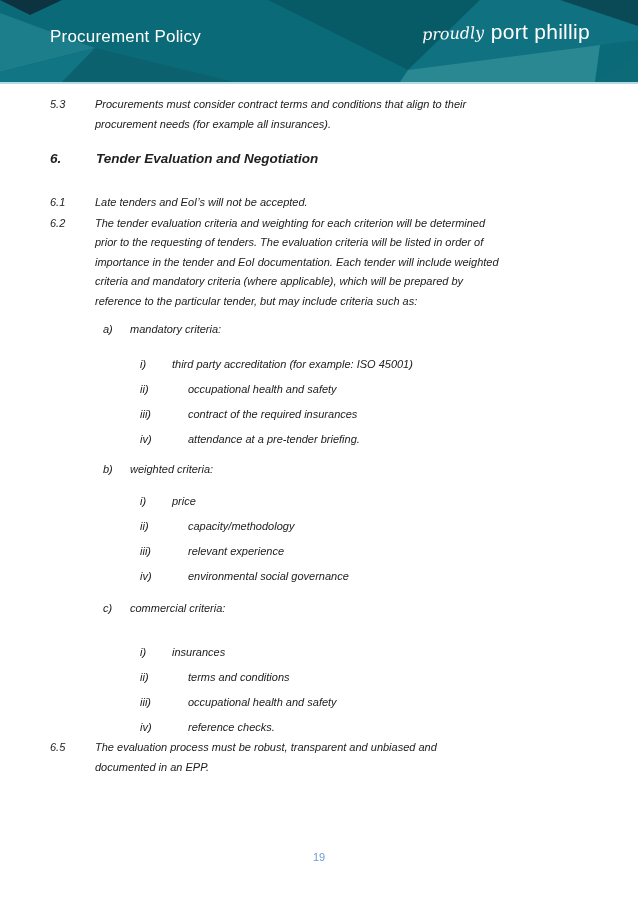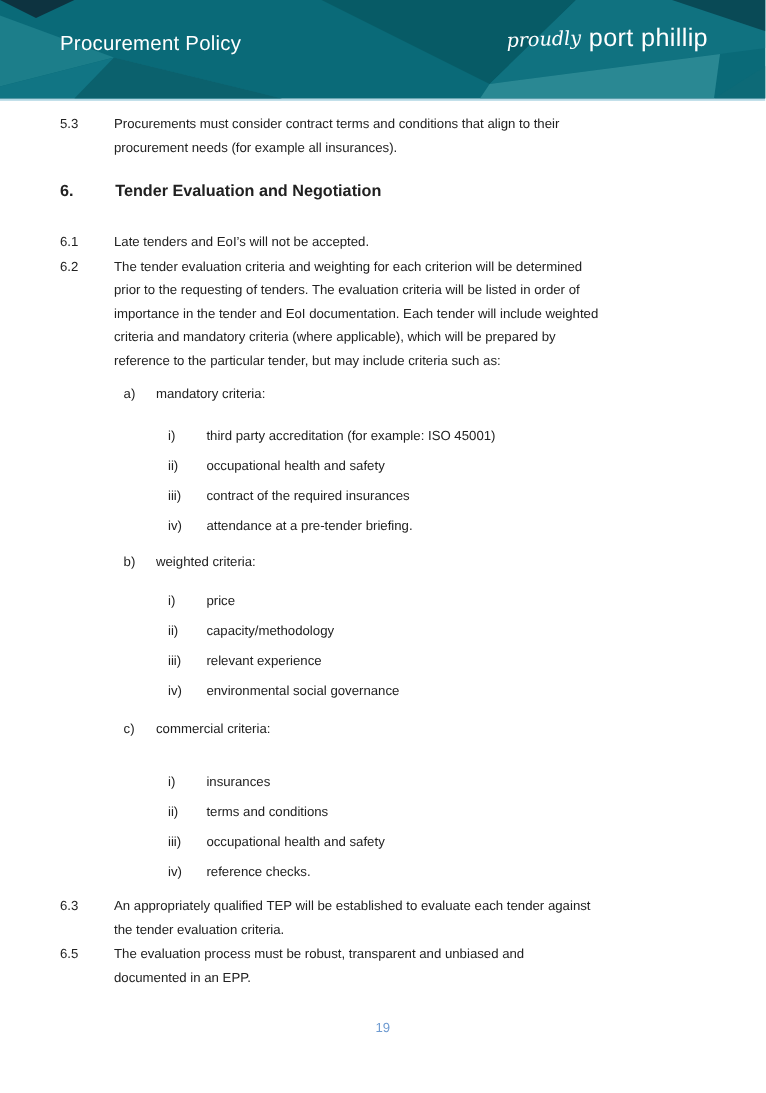--- a/index.html
+++ b/index.html
@@ -50,41 +50,42 @@
     font-size: 21px;
     letter-spacing: 0.3px;
   }
   .accent-line { height: 2px; background: #b5d9e5; }
 
   
   .content {
     padding: 11px 46px 0 50px;
     font-size: 11px;
     line-height: 19.5px;
+    font-style: italic;
   }
   .row { display: flex; align-items: flex-start; }
   .row .num { flex: 0 0 45px; }
   .row .text { flex: 1; white-space: pre-line; }
 
   .row-heading {
     font-weight: bold;
     font-size: 13.5px;
     line-height: 20px;
     margin-top: 15px;
   }
   .row-heading .num { flex: 0 0 46px; }
 
   .row-alpha { margin-left: 53px; }
   .row-alpha .num { flex: 0 0 27px; }
 
   .row-roman { margin-left: 90px; }
   .row-roman .num { flex: 0 0 32px; }
 
   .mt1  { margin-top: 1px; }
-  .mt5  { margin-top: 5.5px; }
+  .mt5  { margin-top: 5.5px; gap: 16px; }
   .mt7  { margin-top: 24px; }
   .mt9  { margin-top: 9px; }
   .mt10 { margin-top: 10.5px; }
   .mt12 { margin-top: 12.5px; }
   .mt13 { margin-top: 13px; }
   .mt15 { margin-top: 15px; }
 
   
   .footer {
     position: absolute;
@@ -205,25 +206,20 @@
     </div>
     <div class="row row-roman mt5">
       <span class="num">iii)</span>
       <span class="text">occupational health and safety</span>
     </div>
     <div class="row row-roman mt5">
       <span class="num">iv)</span>
       <span class="text">reference checks.</span>
     </div>
 
-    <div class="row mt9">
-      <span class="num">6.3</span>
-      <span class="text">An appropriately qualified TEP will be established to evaluate each tender against
-the tender evaluation criteria.</span>
-    </div>
     <div class="row mt1">
       <span class="num">6.5</span>
       <span class="text">The evaluation process must be robust, transparent and unbiased and
 documented in an EPP.</span>
     </div>
 
   </div>
 
   <div class="footer">
     <span>19</span>

